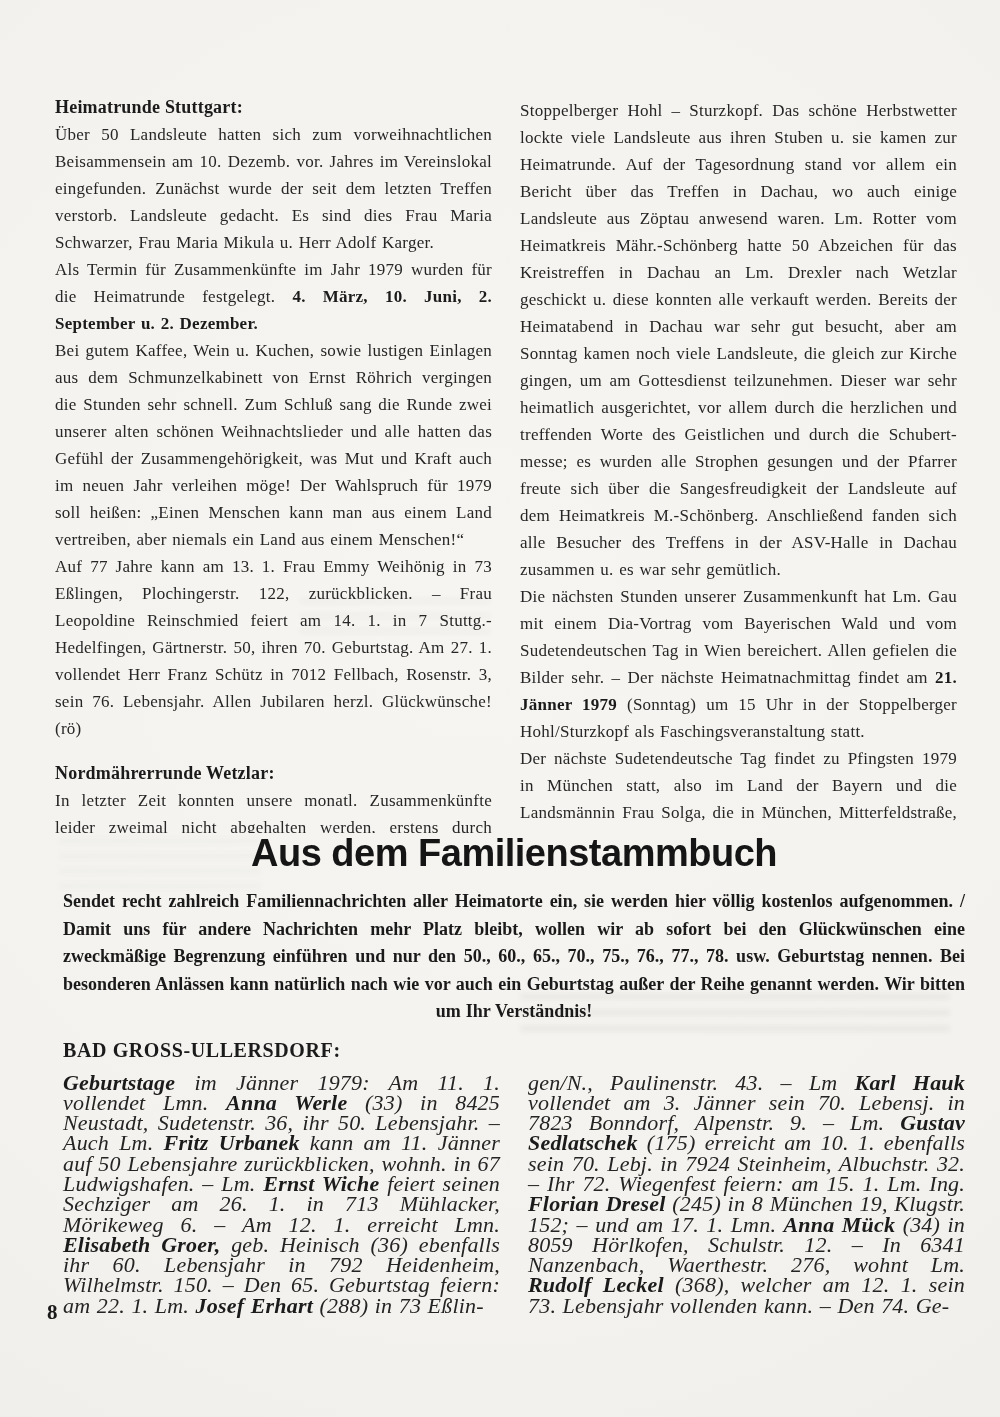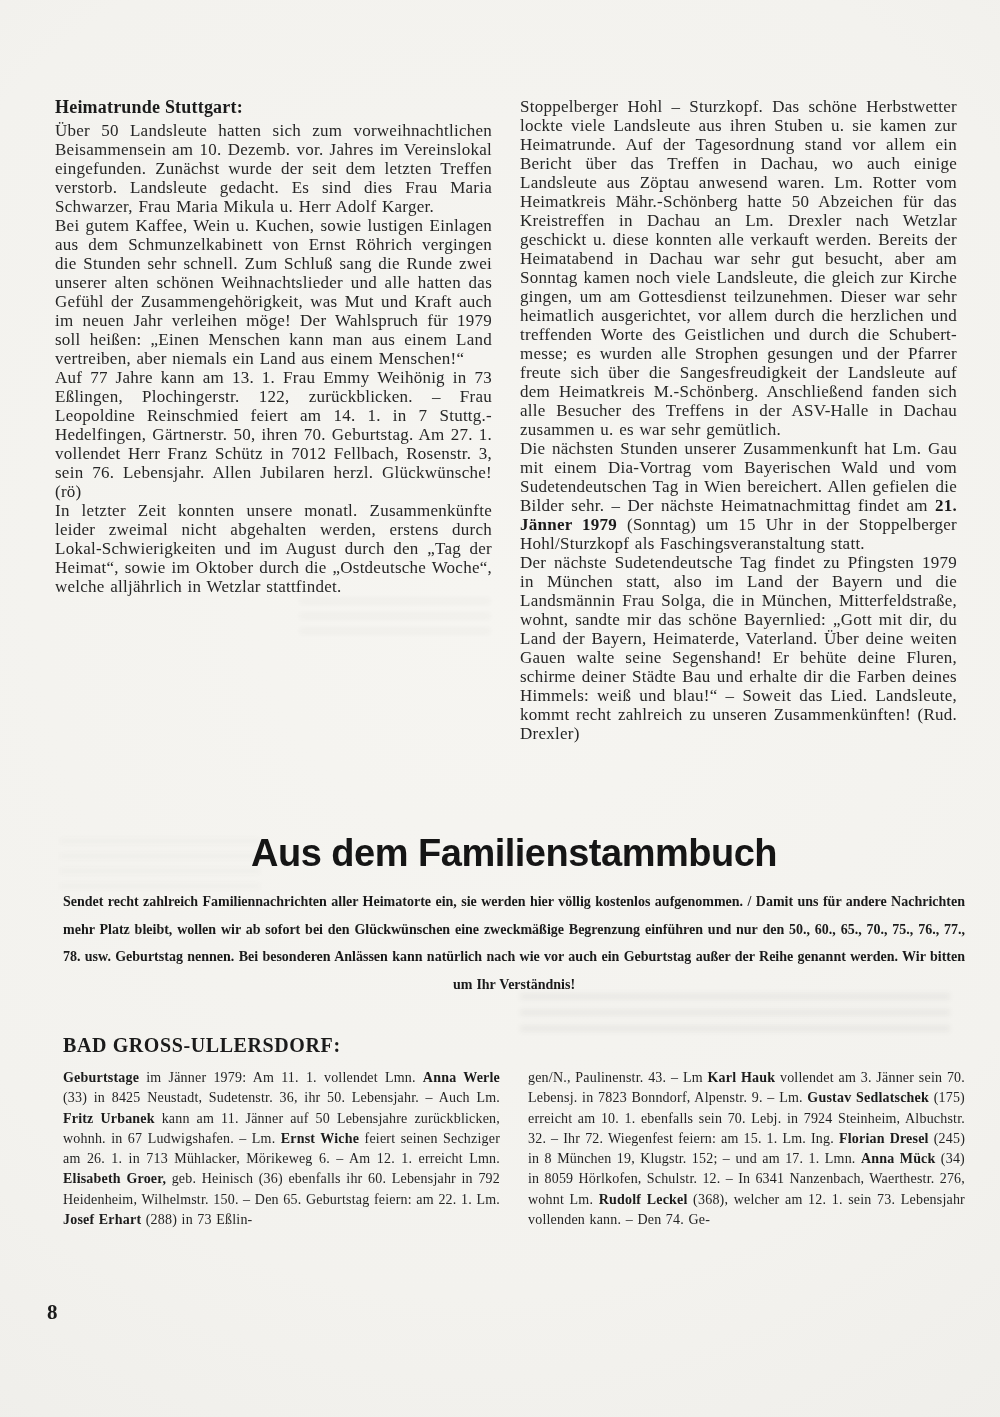--- a/index.html
+++ b/index.html
@@ -40,50 +40,51 @@
   }
   .column { width: 437px; }
 
   .art-head {
     font-size: 18px; font-weight: bold; color: #1b1b1b;
     margin: 0 0 3px 0; letter-spacing: .2px;
   }
   .art-head.second { margin-top: 21px; }
 
   .body-p {
-    font-size: 17px; line-height: 19px;
+    font-size: 17px; line-height: 27px;
     margin: 0; text-align: justify;
     letter-spacing: .25px; word-spacing: 1.1px;
     color: #262626;
     hyphens: auto;
   }
 
   .family-block { position: absolute; top: 831px; left: 63px; width: 902px; }
   .family-title {
     font-family: "Liberation Sans", "DejaVu Sans", sans-serif;
     font-size: 38px; font-weight: bold; color: #151515;
     text-align: center; margin: 0 0 14px 0; letter-spacing: -.5px;
     transform: scaleY(1.04);
   }
   .family-intro {
-    font-weight: bold; font-size: 14px; line-height: 27.5px;
+    font-weight: bold; font-size: 18px; line-height: 27.5px;
     text-align: justify; text-align-last: center;
     margin: 0; color: #1a1a1a; word-spacing: .5px;
   }
-  .bottom-columns { display: flex; gap: 28px; margin-top: 36px; justify-content: center; }
+  .bottom-columns { display: flex; gap: 28px; margin-top: 13px; justify-content: center; }
   .sub-head {
     font-size: 20px; font-weight: bold; color: #1b1b1b;
     letter-spacing: .6px; margin: 0 0 11px 0;
   }
   .bottom-p {
-    font-size: 14px; line-height: 20.3px;
+    font-size: 22px; line-height: 20.3px;
     margin: 0; text-align: justify;
     letter-spacing: .2px; word-spacing: .8px;
     color: #242424;
     hyphens: auto;
+    font-style: italic;
   }
   .col-offset { padding-top: 34px; }
 
   .page-number {
     position: absolute; left: 47px; top: 1300px;
     font-size: 21px; font-weight: bold; color: #1b1b1b;
   }
 
   .b { font-weight: bold; color: #1b1b1b; }
 </style>
@@ -93,22 +94,24 @@
 <div class="page">
 
   <div class="smudge s1"></div>
   <div class="smudge s2"></div>
   <div class="smudge s3"></div>
 
   <div class="top-columns">
     <div class="column">
       <h3 class="art-head">Heimatrunde Stuttgart:</h3>
       <p class="body-p"><span>Über 50 Landsleute hatten sich zum vorweihnachtlichen Beisammensein am 10. Dezemb. vor. Jahres im Vereinslokal eingefunden. Zunächst wurde der seit dem letzten Treffen verstorb. Landsleute gedacht. Es sind dies Frau Maria Schwarzer, Frau Maria Mikula u. Herr Adolf Karger.</span></p>
+      <p class="body-p"><span>Als Termin für Zusammenkünfte im Jahr 1979 wurden für die Heimatrunde festgelegt. </span><span class="b">4. März, 10. Juni, 2. September u. 2. Dezember.</span></p>
       <p class="body-p"><span>Bei gutem Kaffee, Wein u. Kuchen, sowie lustigen Einlagen aus dem Schmunzelkabinett von Ernst Röhrich vergingen die Stunden sehr schnell. Zum Schluß sang die Runde zwei unserer alten schönen Weihnachtslieder und alle hatten das Gefühl der Zusammengehörigkeit, was Mut und Kraft auch im neuen Jahr verleihen möge! Der Wahlspruch für 1979 soll heißen: „Einen Menschen kann man aus einem Land vertreiben, aber niemals ein Land aus einem Menschen!“</span></p>
       <p class="body-p"><span>Auf 77 Jahre kann am 13. 1. Frau Emmy Weihönig in 73 Eßlingen, Plochingerstr. 122, zurückblicken. – Frau Leopoldine Reinschmied feiert am 14. 1. in 7 Stuttg.-Hedelfingen, Gärtnerstr. 50, ihren 70. Geburtstag. Am 27. 1. vollendet Herr Franz Schütz in 7012 Fellbach, Rosenstr. 3, sein 76. Lebensjahr. Allen Jubilaren herzl. Glückwünsche! (rö)</span></p>
+      <h3 class="art-head second">Nordmährerrunde Wetzlar:</h3>
       <p class="body-p"><span>In letzter Zeit konnten unsere monatl. Zusammenkünfte leider zweimal nicht abgehalten werden, erstens durch Lokal-Schwierigkeiten und im August durch den „Tag der Heimat“, sowie im Oktober durch die „Ostdeutsche Woche“, welche alljährlich in Wetzlar stattfindet.</span></p>
     </div>
     <div class="column">
       <p class="body-p"><span>Stoppelberger Hohl – Sturzkopf. Das schöne Herbstwetter lockte viele Landsleute aus ihren Stuben u. sie kamen zur Heimatrunde. Auf der Tagesordnung stand vor allem ein Bericht über das Treffen in Dachau, wo auch einige Landsleute aus Zöptau anwesend waren. Lm. Rotter vom Heimatkreis Mähr.-Schönberg hatte 50 Abzeichen für das Kreistreffen in Dachau an Lm. Drexler nach Wetzlar geschickt u. diese konnten alle verkauft werden. Bereits der Heimatabend in Dachau war sehr gut besucht, aber am Sonntag kamen noch viele Landsleute, die gleich zur Kirche gingen, um am Gottesdienst teilzunehmen. Dieser war sehr heimatlich ausgerichtet, vor allem durch die herzlichen und treffenden Worte des Geistlichen und durch die Schubert-messe; es wurden alle Strophen gesungen und der Pfarrer freute sich über die Sangesfreudigkeit der Landsleute auf dem Heimatkreis M.-Schönberg. Anschließend fanden sich alle Besucher des Treffens in der ASV-Halle in Dachau zusammen u. es war sehr gemütlich.</span></p>
       <p class="body-p"><span>Die nächsten Stunden unserer Zusammenkunft hat Lm. Gau mit einem Dia-Vortrag vom Bayerischen Wald und vom Sudetendeutschen Tag in Wien bereichert. Allen gefielen die Bilder sehr. – Der nächste Heimatnachmittag findet am </span><span class="b">21. Jänner 1979</span><span> (Sonntag) um 15 Uhr in der Stoppelberger Hohl/Sturzkopf als Faschingsveranstaltung statt.</span></p>
       <p class="body-p"><span>Der nächste Sudetendeutsche Tag findet zu Pfingsten 1979 in München statt, also im Land der Bayern und die Landsmännin Frau Solga, die in München, Mitterfeldstraße, wohnt, sandte mir das schöne Bayernlied: „Gott mit dir, du Land der Bayern, Heimaterde, Vaterland. Über deine weiten Gauen walte seine Segenshand! Er behüte deine Fluren, schirme deiner Städte Bau und erhalte dir die Farben deines Himmels: weiß und blau!“ – Soweit das Lied. Landsleute, kommt recht zahlreich zu unseren Zusammenkünften! (Rud. Drexler)</span></p>
     </div>
   </div>
 
   <div class="family-block">

